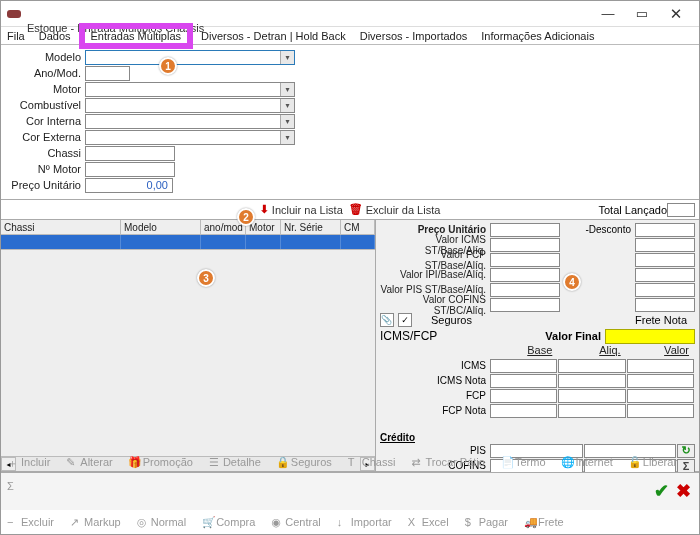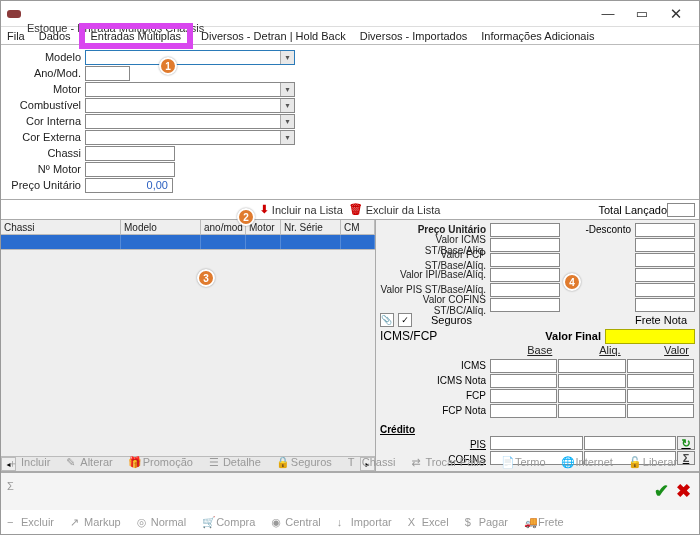--- a/index.html
+++ b/index.html
@@ -65,22 +65,22 @@
   .gridright .valorfinal .box { width: 90px; height:15px; background: #ffff00; border:1px solid #aa0; }
 
   .gridright .taxhdr { display:flex; height:14px; font-size:10px; color:#222; }
   .gridright .taxhdr span:first-child { flex: 0 0 110px; }
   .gridright .taxhdr .h { flex:1; text-align:right; padding-right: 6px; text-decoration: underline; }
 
   .gridright .taxrow { display:flex; align-items:center; height:15px; }
   .gridright .taxrow label { flex:0 0 110px; text-align:right; padding-right:4px; font-size:10px; }
   .gridright .taxrow .c { flex:1; height:14px; border:1px solid #888; background:#fff; margin-right:1px; }
 
-  .gridright .credito { font-weight:bold; text-decoration:underline; font-size:10px; margin-top:6px; }
-  .gridright .credrow { display:flex; align-items:flex-end; height:15px;text-decoration:underline; }
+  .gridright .credito { font-weight:bold; text-decoration:underline; font-size:10px; margin-top:14px; }
+  .gridright .credrow { display:flex; align-items:center; height:15px; }
   .gridright .credrow label { flex:0 0 110px; text-align:right; padding-right:4px; font-size:10px; }
   .gridright .credrow .c { flex:1; height:14px; border:1px solid #888; background:#fff; margin-right:1px; }
   .gridright .credrow .btn { width:18px; height:14px; border:1px solid #888; background:#eee; display:flex; align-items:center; justify-content:center; }
   .recycle { color: #1a8f1a; font-weight:bold; font-size:11px; }
   .sigma { color:#444; font-weight:bold; }
 
   
   .toolbar { height: 38px; border-top:1px solid #aaa; padding: 2px 6px; display:flex; flex-wrap:wrap; align-content:center; gap:12px 16px; position:relative; background:#f4f4f4; }
   .toolbar .tbtn { display:flex; align-items:center; gap:3px; color:#999; font-size:10px; }
   .toolbar .tbtn .ic { width:11px; height:11px; display:inline-block; }

